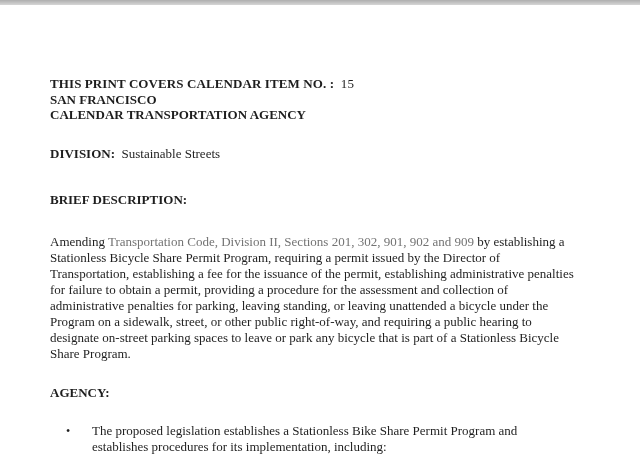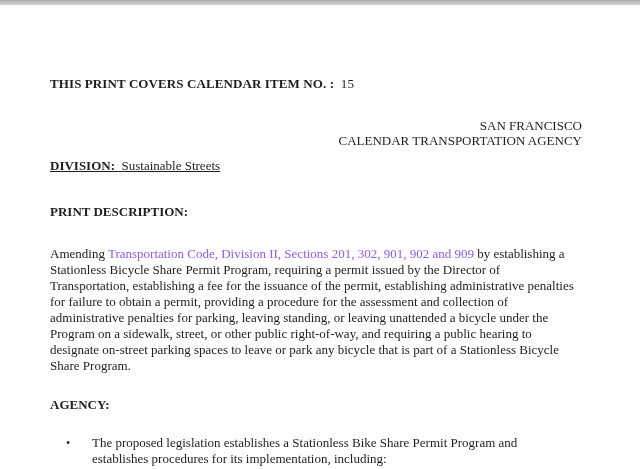--- a/index.html
+++ b/index.html
@@ -15,37 +15,36 @@
     background: linear-gradient(#aeaeae, #d6d6d6);
   }
   .page {
     padding: 71px 58px 0 50px;
     font-size: 13px;
     line-height: 16px;
   }
   .calendar-line { font-weight: bold; letter-spacing: 0.1px; }
   .calendar-line .cal-num { font-weight: normal; }
   .agency-block {
-    text-align: right;
-    font-weight: normal;
-    margin-top: 26px;
+    text-align: left;
+    font-weight: bold;
     line-height: 15px;
   }
-  .division-line { margin-top: 10px; text-decoration: underline; }
+  .division-line { margin-top: 24px; }
   .division-line .lbl { font-weight: bold; }
   .section-label {
     font-weight: bold;
     margin-top: 30px;
   }
   .brief-desc {
     margin-top: 26px;
     width: 530px;
     line-height: 16px;
   }
-  .citation { color: #8b5cf6; }
+  .citation { color: #737373; }
   .summary-label {
     font-weight: bold;
     margin-top: 23px;
   }
   ul.summary-list {
     list-style: none;
     margin-top: 22px;
   }
   ul.summary-list > li.main-item {
     display: flex;
@@ -73,21 +72,21 @@
   <div class="agency-block">
     <div>SAN FRANCISCO</div>
     <div>CALENDAR TRANSPORTATION AGENCY</div>
   </div>
 
   <div class="division-line">
     <span class="lbl">DIVISION:</span>
     <span>&nbsp;<span>Sustainable Streets</span></span>
   </div>
 
-  <div class="section-label">PRINT DESCRIPTION:</div>
+  <div class="section-label">BRIEF DESCRIPTION:</div>
 
   <div class="brief-desc">
     <span>Amending </span><span class="citation">Transportation Code, Division II, Sections 201, 302, 901, 902 and 909</span><span> by establishing a Stationless Bicycle Share Permit Program, requiring a permit issued by the Director of Transportation, establishing a fee for the issuance of the permit, establishing administrative penalties for failure to obtain a permit, providing a procedure for the assessment and collection of administrative penalties for parking, leaving standing, or leaving unattended a bicycle under the Program on a sidewalk, street, or other public right-of-way, and requiring a public hearing to designate on-street parking spaces to leave or park any bicycle that is part of a Stationless Bicycle Share Program.</span>
   </div>
 
   <div class="summary-label">AGENCY:</div>
 
   <ul class="summary-list">
     <li class="main-item">
       <span class="bullet-marker">•</span>

